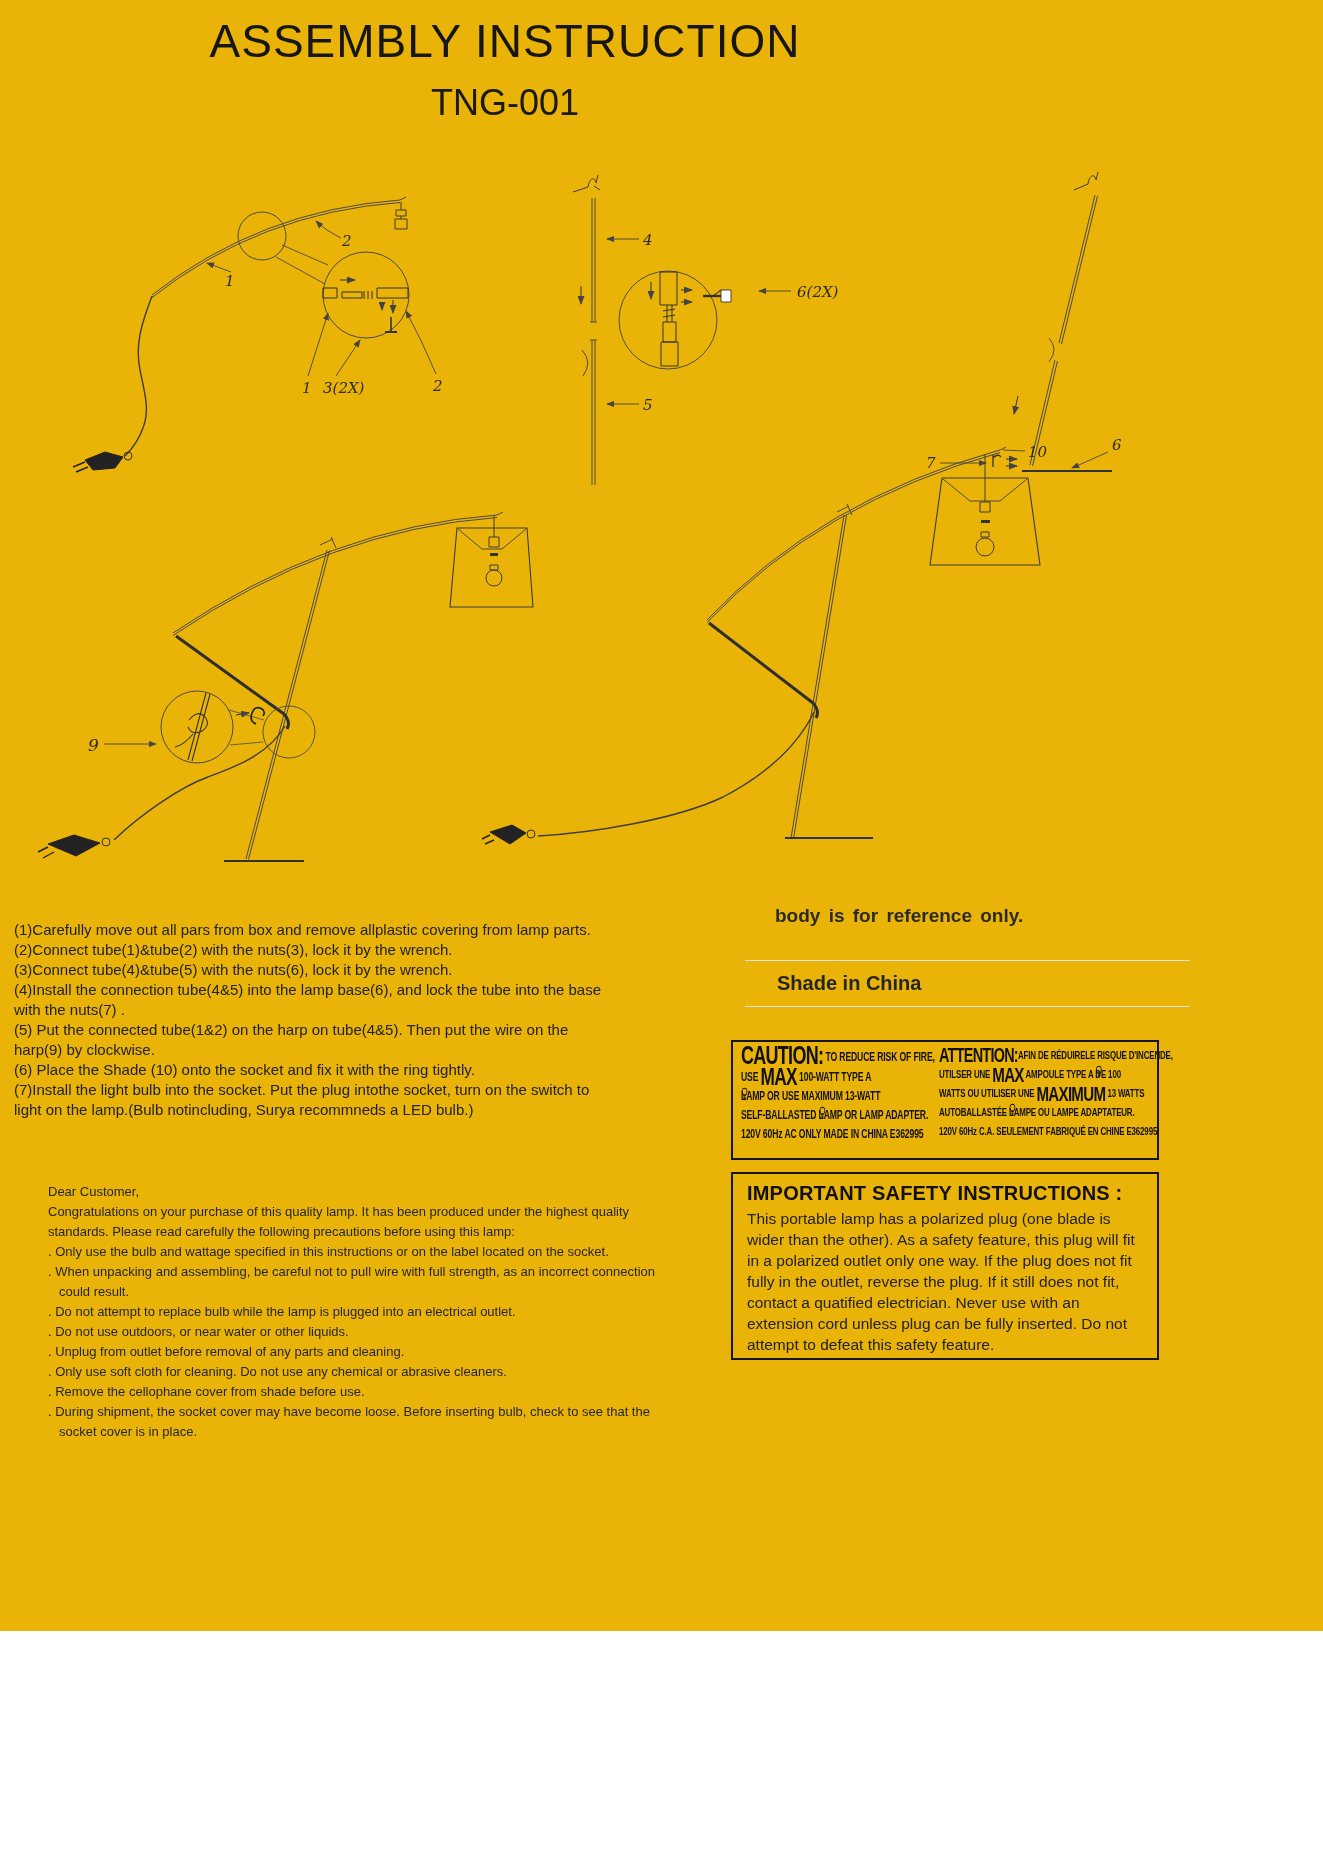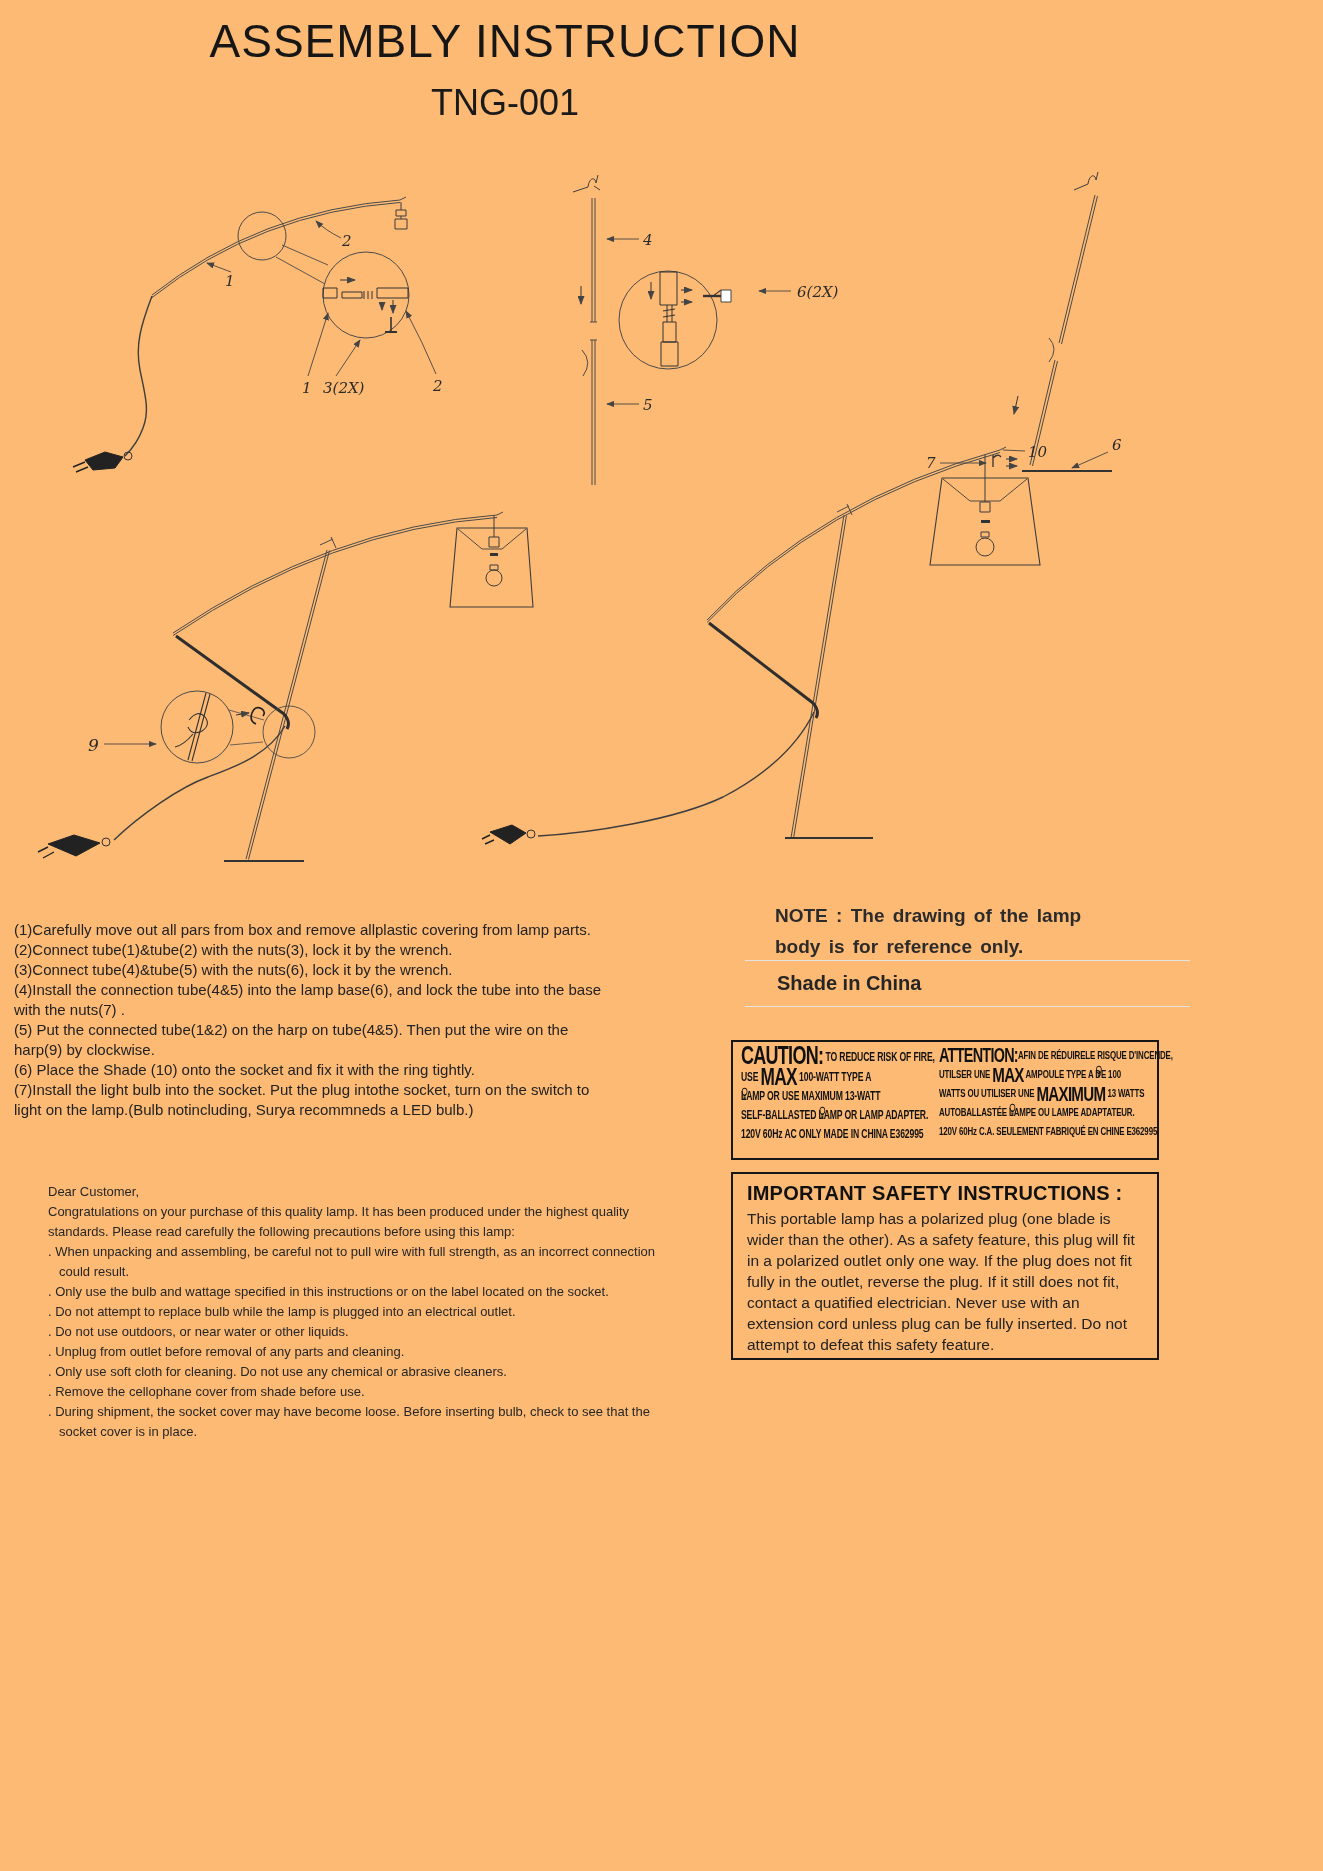--- a/index.html
+++ b/index.html
@@ -1,16 +1,16 @@
 <!DOCTYPE html>
 <html><head>
 <meta charset="utf-8">
 <style>
   html,body{margin:0;padding:0;background:#fff;}
-  .page{position:relative;width:1323px;height:1871px;background:#fdba74;overflow:hidden;
+  .page{position:relative;width:1323px;height:1631px;background:#eab308;overflow:hidden;
         font-family:"Liberation Sans",sans-serif;color:#1d1d1d;}
   .abs{position:absolute;}
   
   .hdr{left:5px;top:0;width:1000px;text-align:center;}
   .title{position:absolute;left:0;top:14px;width:100%;font-size:46px;font-weight:400;
          letter-spacing:1px;color:#161616;}
   .model{position:absolute;left:0;top:82px;width:100%;font-size:36px;font-weight:400;color:#1a1a1a;}
   
   svg{position:absolute;overflow:visible;}
   svg path,svg line,svg rect,svg circle,svg polyline{vector-effect:non-scaling-stroke;}
@@ -256,21 +256,20 @@
     <p>(1)Carefully move out all pars from box and remove allplastic covering from lamp parts.</p>
     <p>(2)Connect tube(1)&amp;tube(2) with the nuts(3), lock it by the wrench.</p>
     <p>(3)Connect tube(4)&amp;tube(5) with the nuts(6), lock it by the wrench.</p>
     <p>(4)Install the connection tube(4&amp;5) into the lamp base(6), and lock the tube into the base with the nuts(7) .</p>
     <p>(5)  Put the connected tube(1&amp;2) on the harp on tube(4&amp;5).  Then put the wire on the harp(9) by clockwise.</p>
     <p>(6) Place the Shade (10) onto the socket and fix it with the ring tightly.</p>
     <p>(7)Install the light bulb into the socket. Put the plug intothe socket, turn on the switch to light on the lamp.(Bulb notincluding, Surya recommneds a LED bulb.)</p>
   </div>
 
   <div class="abs note">
-    <div>NOTE :  The drawing of the lamp</div>
     <div>body is for reference only.</div>
   </div>
   <div class="abs rule" style="left:745px;top:960px;width:445px;"></div>
   <div class="abs madein">Shade in China</div>
   <div class="abs rule" style="left:745px;top:1006px;width:445px;"></div>
 
   <div class="abs cbox">
     <div class="ccol en">
       <div class="cl">
         <span class="bw-head">CAUTION:</span>
@@ -330,22 +329,22 @@
   </div>
 
   <div class="abs sbox">
     <h3>IMPORTANT SAFETY INSTRUCTIONS :</h3>
     <p>This portable lamp has a polarized plug (one blade is wider than the other). As a safety feature, this plug will fit in a polarized outlet only one way. If the plug does not fit fully in the outlet, reverse the plug. If it still does not fit, contact a quatified electrician. Never use with an extension cord unless plug can be fully inserted. Do not attempt to defeat this safety feature.</p>
   </div>
 
   <div class="abs letter">
     <p>Dear Customer,</p>
     <p>Congratulations on your purchase of this quality lamp. It has been produced under the highest quality standards. Please read carefully the following precautions before using this lamp:</p>
+    <p class="item">.  Only use the bulb and wattage specified in this instructions or on the label located on the socket.</p>
     <p class="item">. When unpacking and assembling, be careful not to pull wire with full strength, as an incorrect connection could result.</p>
-    <p class="item">.  Only use the bulb and wattage specified in this instructions or on the label located on the socket.</p>
     <p class="item">. Do not attempt to replace bulb while the lamp is plugged into an electrical outlet.</p>
     <p class="item">.  Do not use outdoors, or near water or other liquids.</p>
     <p class="item">. Unplug from outlet before removal of any parts and cleaning.</p>
     <p class="item">.  Only use soft cloth for cleaning. Do not use any chemical or abrasive cleaners.</p>
     <p class="item">. Remove the cellophane cover from shade before use.</p>
     <p class="item">.  During shipment, the socket cover may have become loose. Before inserting bulb, check to see that the socket cover is in place.</p>
   </div>
 
 </div>
 

